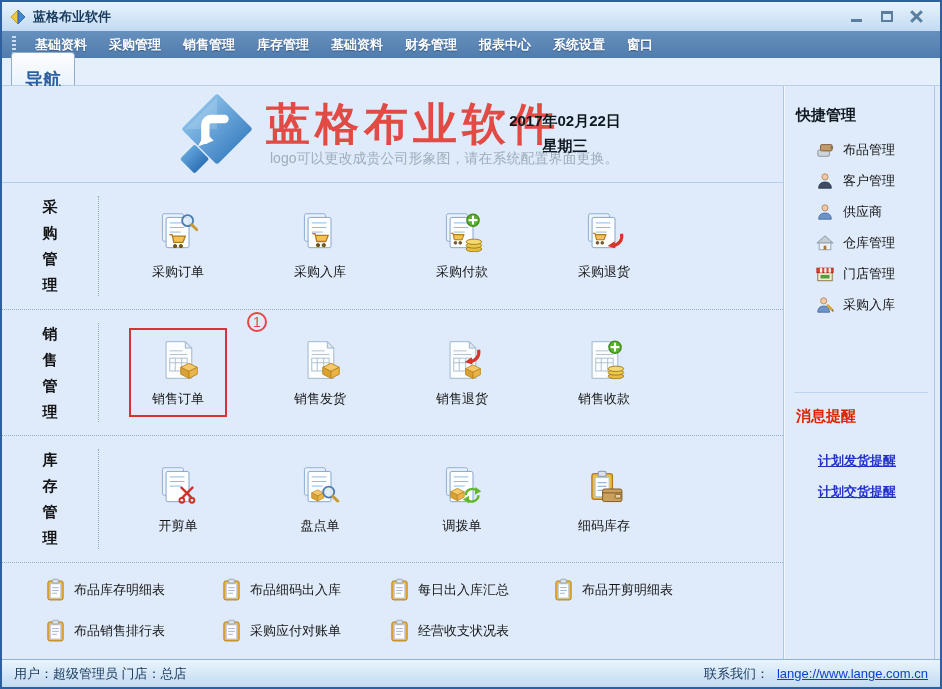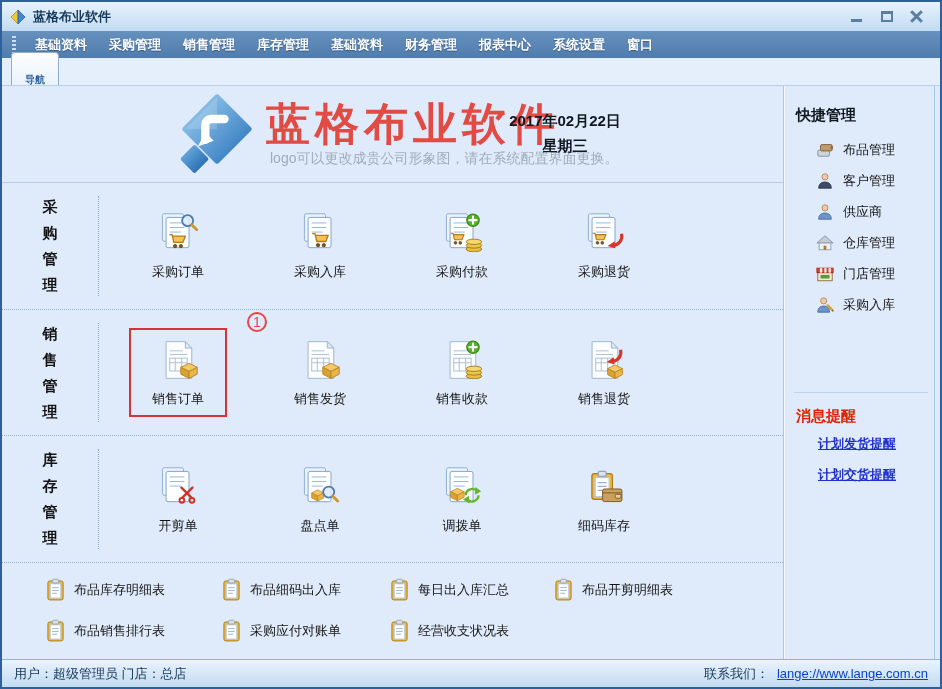--- a/index.html
+++ b/index.html
@@ -24,21 +24,21 @@
   .grip{ width:4px; height:17px; margin:0 8px 0 2px;
          background-image:repeating-linear-gradient(#c9def2 0 2px, rgba(0,0,0,0) 2px 4px); }
   .menu-item{ color:#fff; font-size:13px; font-weight:bold; padding:0 11px; line-height:27px;
               text-shadow:0 1px 1px rgba(20,40,70,.45); cursor:default; }
 
   
   .tabstrip{ height:28px; flex:0 0 28px; background:#e5effc; display:flex; align-items:flex-end;
              padding-left:9px; border-bottom:1px solid #b7cfe9; }
   .tab{ height:24px; line-height:22px; padding:16px 13px; background:linear-gradient(#fdfeff,#e9f2fb);
         border:1px solid #92aecd; border-bottom:none; border-radius:4px 4px 0 0;
-        color:#2b5fa0; font-size:10px; font-weight:bold; }
+        color:#2b5fa0; font-size:18px; font-weight:bold; }
 
   
   .content{ flex:1; display:flex; background:#dfebfa; overflow:hidden; }
   .main{ flex:1; display:flex; flex-direction:column; min-width:0; }
 
   .header-band{ height:97px; flex:0 0 97px; position:relative; display:flex; align-items:center;
                 border-bottom:1px solid #b6cde8; }
   .brand{ display:flex; align-items:center; margin-left:178px; }
   .brand-logo{ width:74px; height:80px; margin-right:12px; }
   .brand-title{ font-size:44px; font-weight:bold; color:#e24a44; letter-spacing:5px; line-height:46px; }
@@ -69,21 +69,21 @@
   .report-item svg{ width:19px; height:23px; flex:0 0 19px; }
 
   
   .sidebar{ width:152px; flex:0 0 152px; border-left:1px solid #a9c8e6; border-right:1px solid #a9c8e6;
             box-shadow:inset 1px 0 0 #f2f8fe; margin-right:5px; padding:14px 6px 0 10px; }
   .sb-title{ font-size:15px; font-weight:bold; color:#10181f; margin:6px 0 16px 2px; }
   .sb-item{ display:flex; align-items:center; gap:9px; margin:0 0 13px 22px; font-size:13px;
             color:#141414; cursor:pointer; white-space:nowrap; }
   .sb-item svg{ width:18px; height:18px; flex:0 0 18px; }
   .sb-msg{ margin-top:78px; border-top:1px solid #bdd4ec; padding-top:14px; }
-  .sb-msg-title{ color:#e02200; font-weight:bold; font-size:15px; margin:0 0 9px 2px; }
+  .sb-msg-title{ color:#e02200; font-weight:bold; font-size:15px; margin:0 0 26px 2px; }
   .sb-link{ display:block; margin:8px 0 13px 24px; color:#2230cc; font-size:13px; font-weight:bold;
             text-decoration:underline; cursor:pointer; white-space:nowrap; }
 
   
   .statusbar{ height:28px; flex:0 0 28px; background:linear-gradient(#e9f4fe,#c3dbf1);
               border-top:1px solid #8fb4d8; display:flex; align-items:center; padding:8px 12px;
               font-size:13px; color:#15365a; }
   .status-left{ flex:1; }
   .status-right{ display:flex; align-items:center; gap:8px; }
   .status-link{ color:#0d3fd0; text-decoration:underline; cursor:pointer; }
@@ -325,32 +325,32 @@
           <div class="launch-item">
             <svg viewBox="0 0 48 48">
               <use href="#s-form"></use>
                 <use href="#s-box" x="25" y="26" width="22" height="19"></use>
             </svg>
             <span class="li-label">销售发货</span>
           </div>
           <div class="launch-item">
             <svg viewBox="0 0 48 48">
               <use href="#s-form"></use>
+                <use href="#s-arrow-red" x="25" y="10" width="21" height="19"></use>
+                <use href="#s-box" x="26" y="28" width="20" height="17"></use>
+            </svg>
+            <span class="li-label">销售退货</span>
+          </div>
+          <div class="launch-item">
+            <svg viewBox="0 0 48 48">
+              <use href="#s-form"></use>
                 <use href="#s-plus" x="28" y="2" width="16" height="16"></use>
                 <use href="#s-coins" x="27" y="29" width="20" height="16"></use>
             </svg>
             <span class="li-label">销售收款</span>
-          </div>
-          <div class="launch-item">
-            <svg viewBox="0 0 48 48">
-              <use href="#s-form"></use>
-                <use href="#s-arrow-red" x="25" y="10" width="21" height="19"></use>
-                <use href="#s-box" x="26" y="28" width="20" height="17"></use>
-            </svg>
-            <span class="li-label">销售退货</span>
           </div>
         </div>
       </div>
 
       <div class="section">
         <div class="sec-label">
             <span>库存管理</span>
           </div>
         <div class="sec-divider"></div>
         <div class="sec-items">

